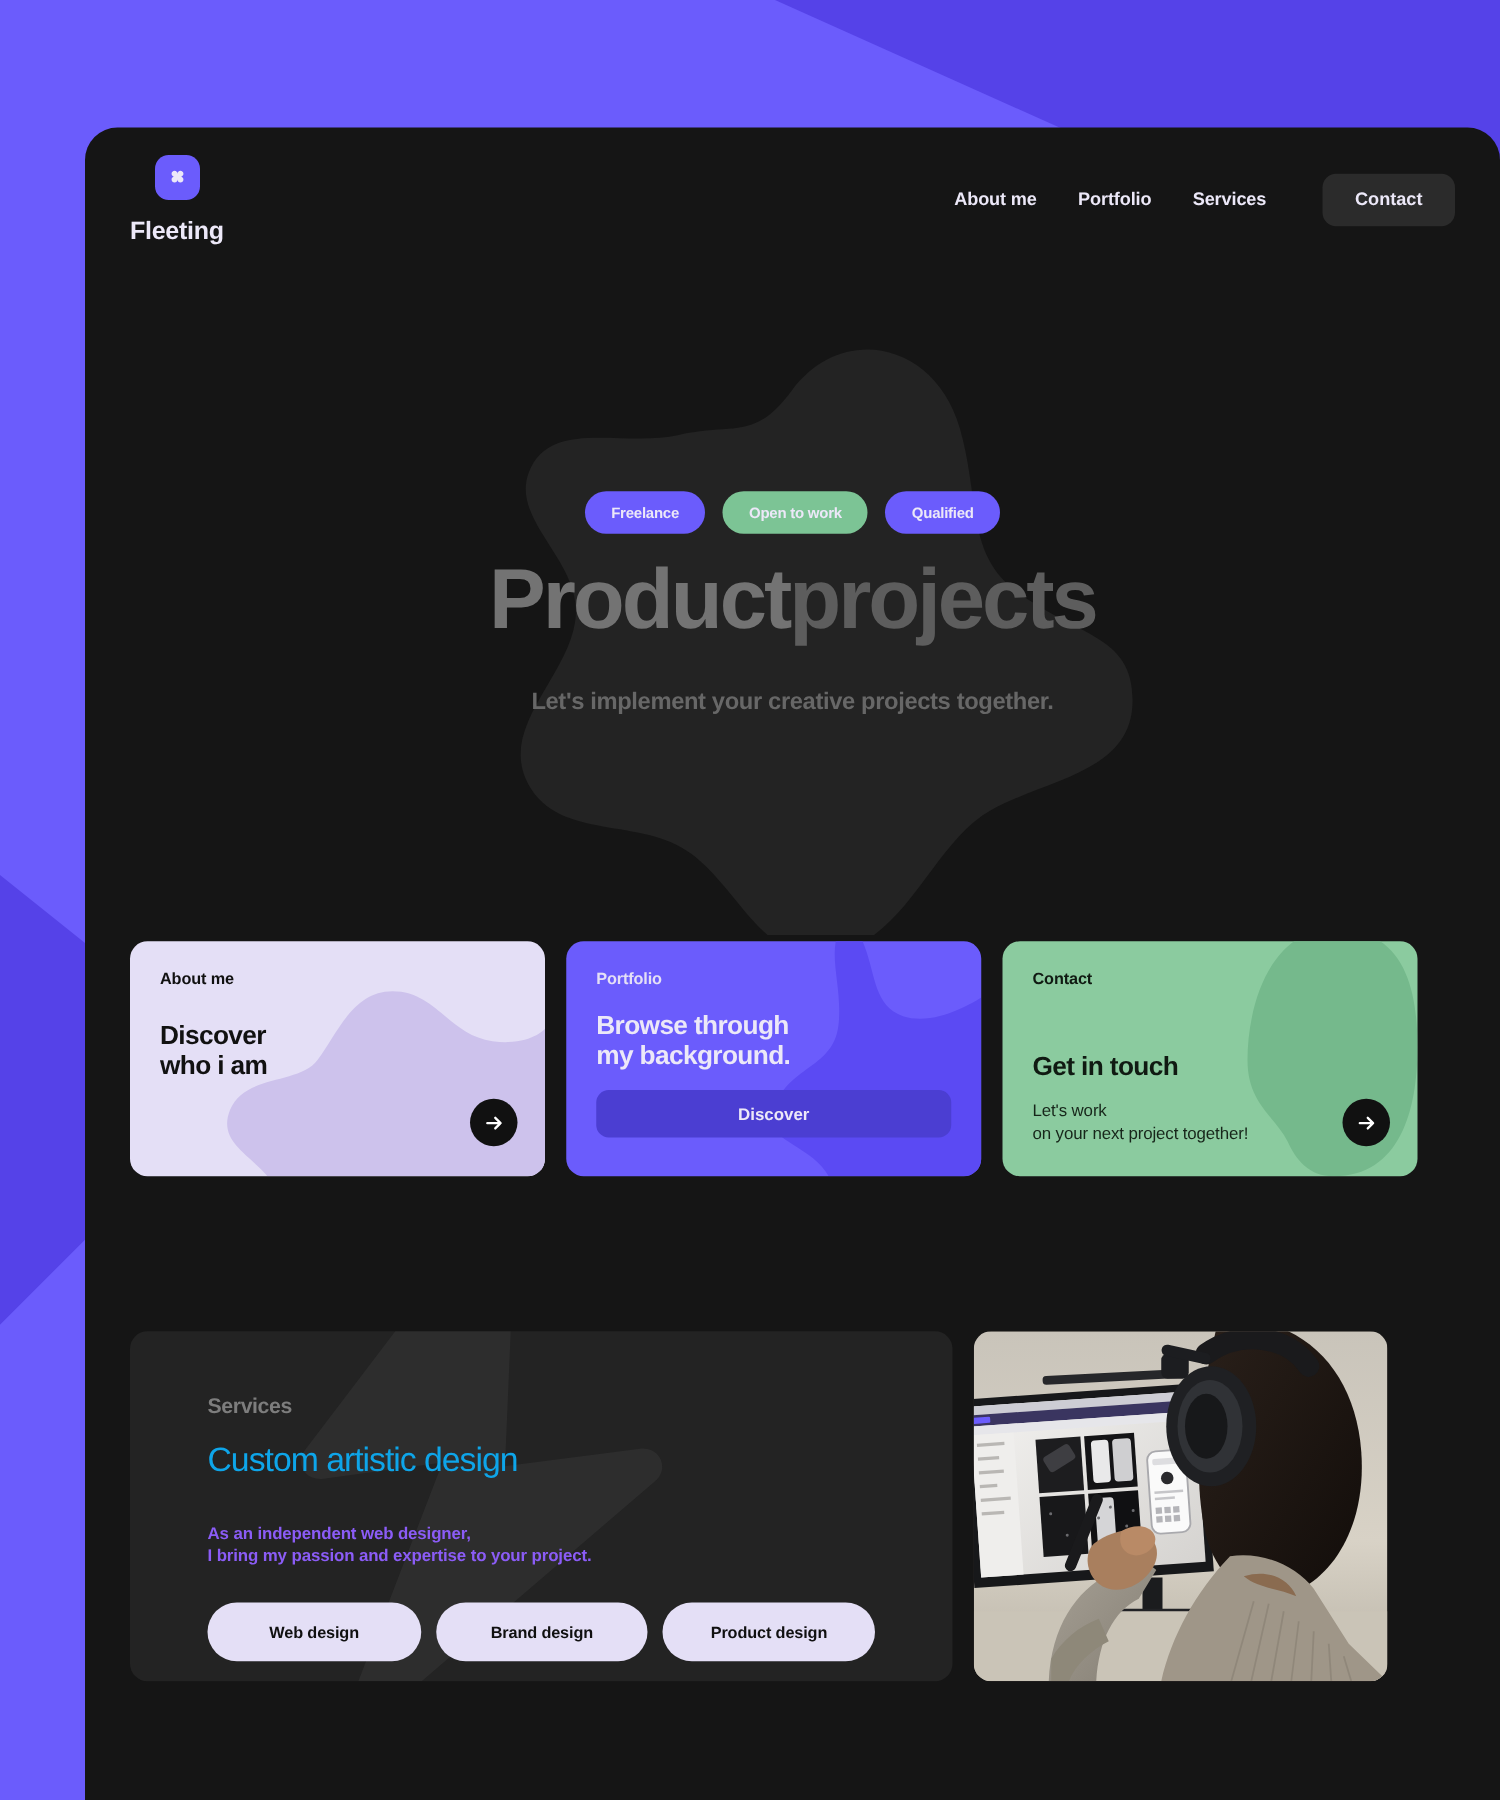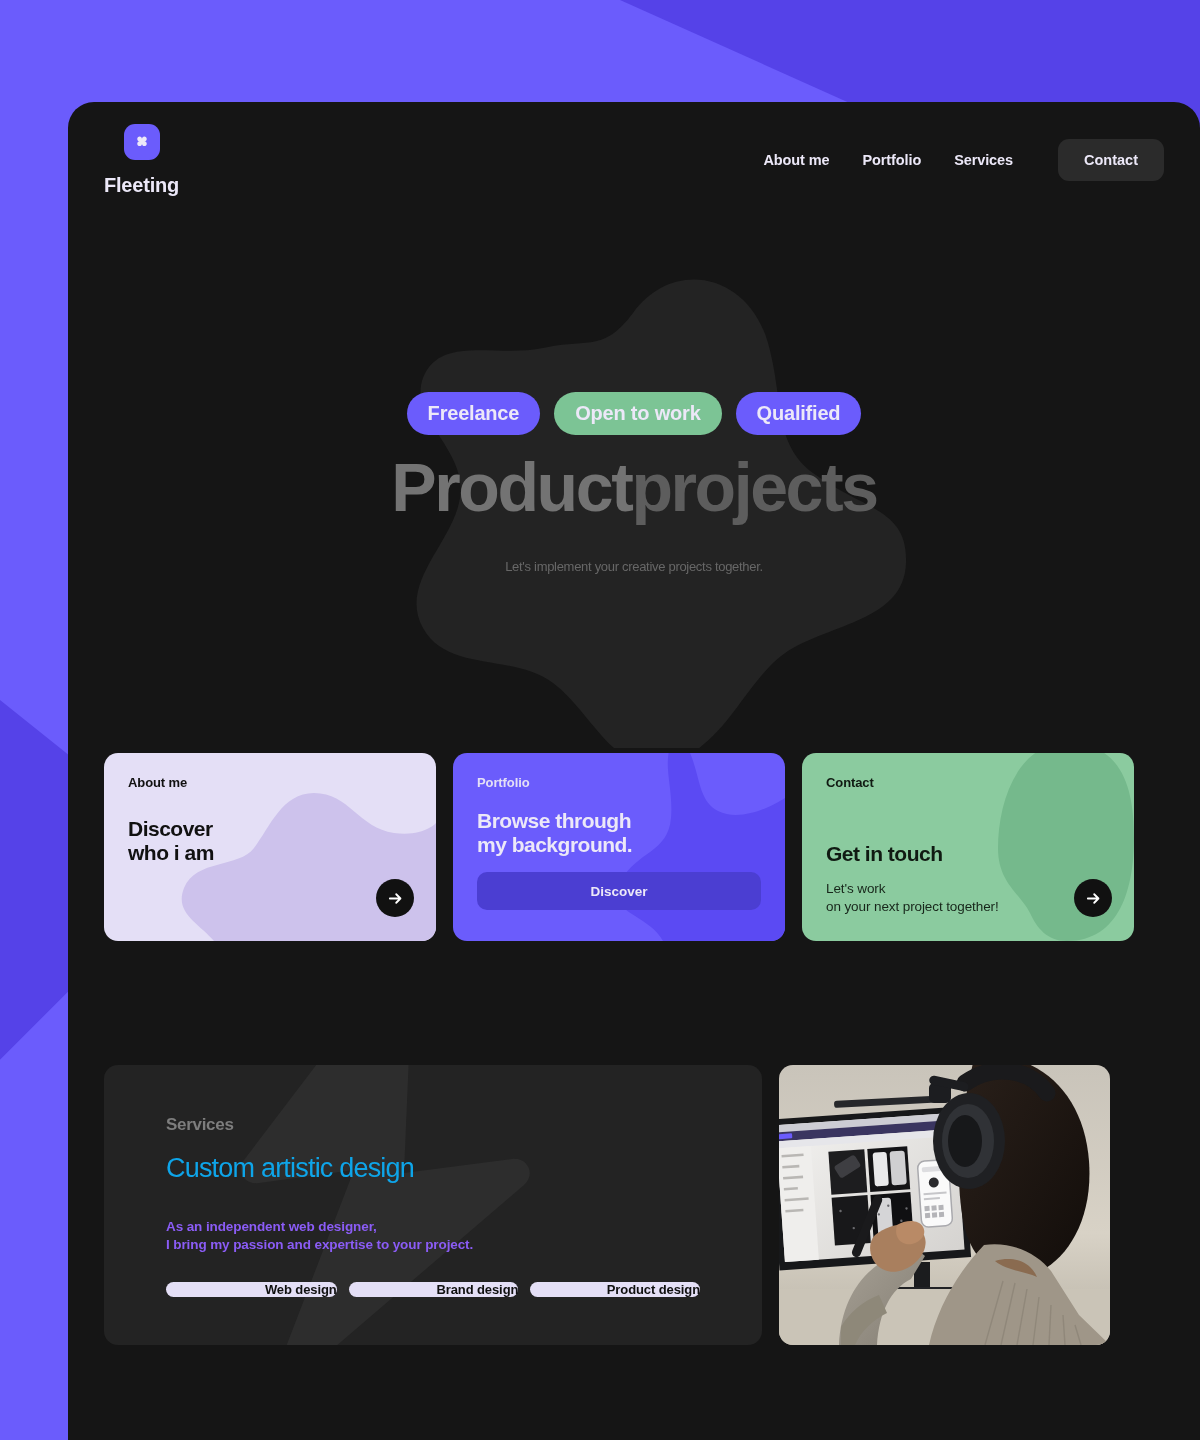--- a/index.html
+++ b/index.html
@@ -106,21 +106,21 @@
     z-index: -1;
   }
   #hero-badges {
     display: flex;
     gap: 14px;
     margin-bottom: 14px;
   }
   .badge {
     padding: 10px 21px;
     border-radius: 999px;
-    font-size: 20px;
+    font-size: 12px;
     font-weight: bold;
     letter-spacing: -0.2px;
     cursor: pointer;
     white-space: nowrap;
   }
   .badge.purple { background: #6b5cfc; color: #ece8f8; }
   .badge.green  { background: #7cc495; color: #ece8f8; }
 
   #hero-title {
     font-size: 68px;
@@ -128,22 +128,22 @@
     letter-spacing: -2.4px;
     line-height: 1.12;
     white-space: nowrap;
   }
   #hero-title .t-strong { color: #737373; }
   #hero-title .t-muted  { color: #5d5d5d; }
 
   #hero-subtitle {
     margin-top: 34px;
     color: #676767;
-    font-size: 13px;
-    font-weight: normal;
+    font-size: 19px;
+    font-weight: bold;
     letter-spacing: -0.3px;
   }
 
   
   #cards-row {
     position: absolute;
     left: 36px;
     top: 651px;
     width: 1030px;
     display: flex;
@@ -254,25 +254,25 @@
   }
   #services-tags {
     margin-top: 28px;
     display: flex;
     gap: 12px;
   }
   .service-tag {
     background: #e4dff6;
     color: #101010;
     border-radius: 999px;
-    padding: 0 0;
+    padding: 16px 0;
     font-size: 13px;
     font-weight: bold;
     letter-spacing: -0.1px;
-    text-align: right;
+    text-align: center;
     cursor: pointer;
     white-space: nowrap;
   }
   .service-tag.w1 { width: 173px; }
   .service-tag.w2 { width: 172px; }
   .service-tag.w3 { width: 172px; }
 
   #services-photo {
     position: relative;
     width: 331px;

